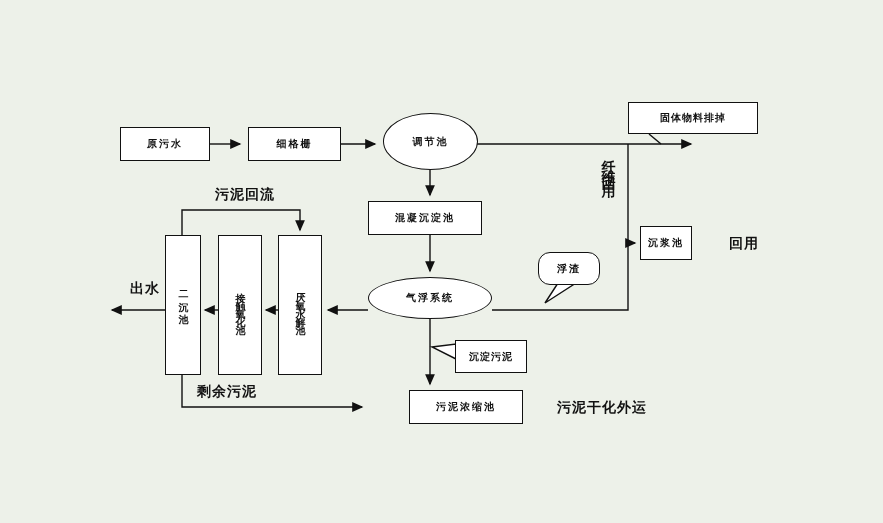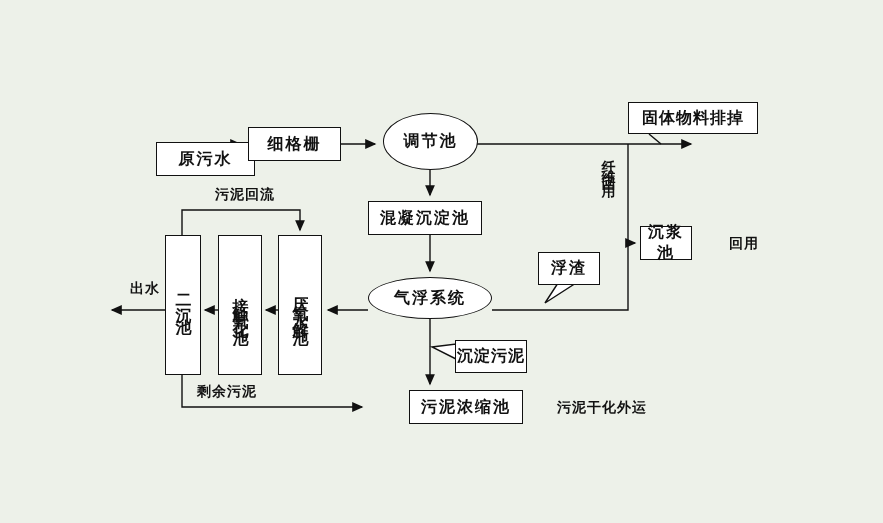--- a/index.html
+++ b/index.html
@@ -12,21 +12,21 @@
     width:883px;height:523px;
     background:#edf1e9;
     overflow:hidden;
   }
   .canvas svg.wires{position:absolute;left:0;top:0;}
   .node{
     position:absolute;
     background:#ffffff;
     border:1.4px solid #111;
     display:flex;align-items:center;justify-content:center;
-    font-weight:bold;font-size:16px;color:#111;
+    font-weight:bold;font-size:10px;color:#111;
     letter-spacing:2px;
     box-sizing:border-box;
     text-align:center;
   }
   .ellipse{border-radius:50%;}
   .vtext{
     writing-mode:vertical-rl;
     text-orientation:upright;
     letter-spacing:8px;
   }
@@ -37,32 +37,32 @@
     white-space:nowrap;
   }
   .vlabel{
     writing-mode:vertical-rl;
     text-orientation:upright;
     letter-spacing:8px;
     white-space:normal;
   }
 
   
-  #raw-sewage      {left:120px;top:142px;width:99px;height:34px;margin-left:36px;}
+  #raw-sewage      {left:120px;top:127px;width:90px;height:34px;}
   #fine-screen     {left:248px;top:127px;width:93px;height:34px;}
   #regulating-tank {left:383px;top:113px;width:95px;height:57px;}
   #coagulation-tank{left:368px;top:201px;width:114px;height:34px;}
   #air-flotation   {left:368px;top:277px;width:124px;height:42px;}
   #anaerobic-tank  {left:278px;top:235px;width:44px;height:140px;}
   #contact-tank    {left:218px;top:235px;width:44px;height:140px;}
   #secondary-tank  {left:165px;top:235px;width:36px;height:140px;letter-spacing:12px;padding-bottom:10px;}
   #sludge-thickener{left:368px;top:390px;width:114px;height:34px;margin-left:41px;}
   #pulp-tank       {left:640px;top:226px;width:52px;height:34px;}
   #solids-discharge{left:628px;top:102px;width:130px;height:32px;letter-spacing:1px;}
-  #scum-callout    {left:538px;top:252px;width:62px;height:33px;}
+  #scum-callout    {left:538px;top:252px;width:62px;height:33px;border-radius:12px;}
   #settled-callout {left:455px;top:340px;width:72px;height:33px;letter-spacing:1px;}
 
   
   #lbl-effluent     {left:102px;top:280px;width:46px;text-align:center;margin-left:20px;}
   #lbl-sludge-return{left:215px;top:186px;}
   #lbl-excess-sludge{left:197px;top:383px;}
   #lbl-fiber-reuse  {left:600px;top:149px;height:100px;}
   #lbl-reuse        {left:729px;top:235px;}
   #lbl-disposal     {left:521px;top:399px;margin-left:36px;}
 </style>

